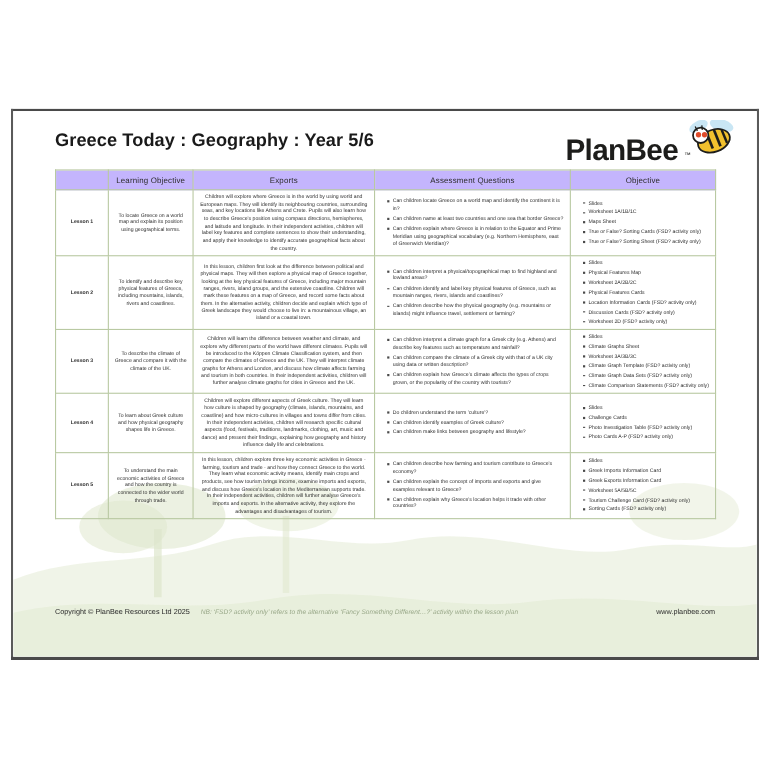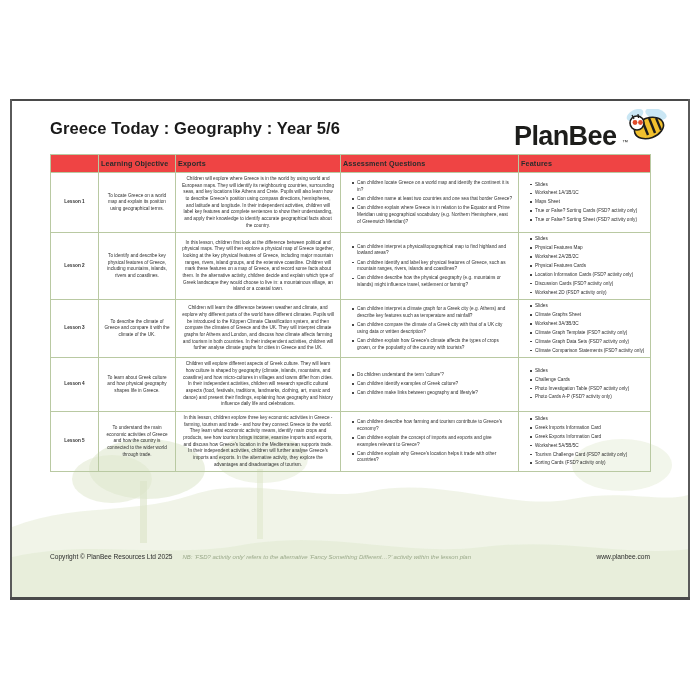--- a/index.html
+++ b/index.html
@@ -49,24 +49,24 @@
     border-collapse:collapse;
     table-layout:fixed;
   }
   table.lp col.c0{width:48px;}
   table.lp col.c1{width:77px;}
   table.lp col.c2{width:165px;}
   table.lp col.c3{width:178px;}
   table.lp col.c4{width:132px;}
 
   table.lp th{
-    background:#ef4444;
+    background:#c4b5fd;
     border:1px solid #b9c9a2;
-    font-size:7.2px;font-weight:700;color:#2b2b2b;
-    text-align:left;padding:4px 2px;
+    font-size:7.2px;font-weight:400;color:#2b2b2b;
+    text-align:center;padding:4px 2px;
     letter-spacing:.15px;
   }
   th.blank{background:transparent;border:none;}
 
   table.lp td{
     border:1px solid #b9c9a2;
     vertical-align:middle;
     padding:3px 5px;
     font-size:4.7px;
     line-height:1.42;
@@ -159,21 +159,21 @@
           <col class="c2">
           <col class="c3">
           <col class="c4">
         </colgroup>
       <thead>
         <tr>
           <th class="blank"></th>
           <th>Learning Objective</th>
           <th>Exports</th>
           <th>Assessment Questions</th>
-          <th>Features</th>
+          <th>Objective</th>
         </tr>
       </thead>
       <tbody>
         <tr>
           <td class="lesson">Lesson 1</td>
           <td class="lo">To locate Greece on a world map and explain its position using geographical terms.</td>
           <td class="ov">Children will explore where Greece is in the world by using world and European maps. They will identify its neighbouring countries, surrounding seas, and key locations like Athens and Crete. Pupils will also learn how to describe Greece's position using compass directions, hemispheres, and latitude and longitude. In their independent activities, children will label key features and complete sentences to show their understanding, and apply their knowledge to identify accurate geographical facts about the country.</td>
           <td class="aq">
               <ul>
                 <li>Can children locate Greece on a world map and identify the continent it is in?</li>

